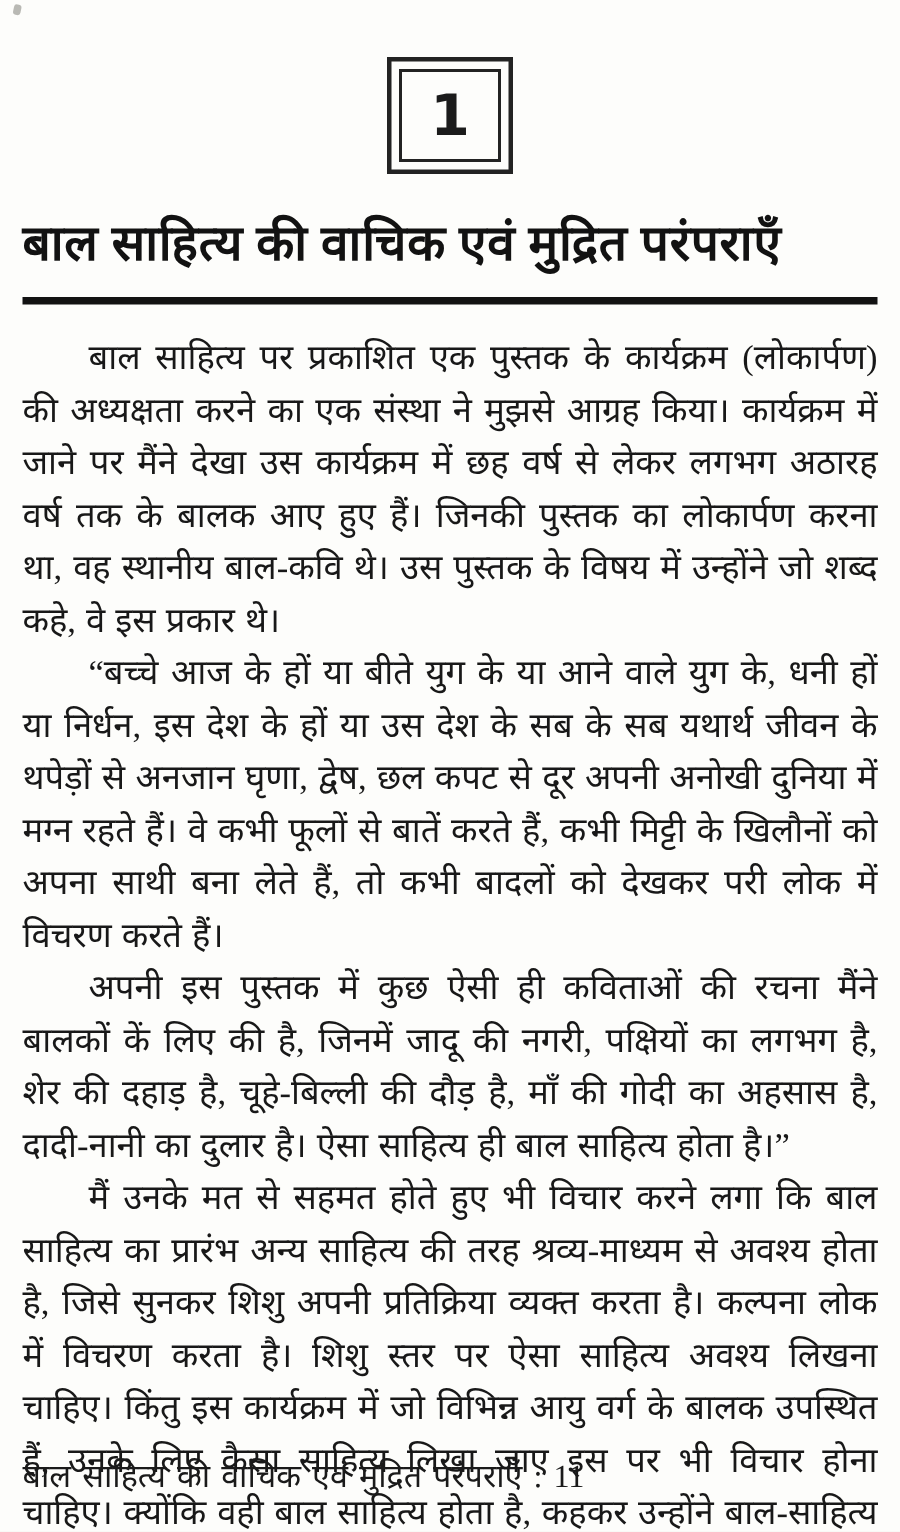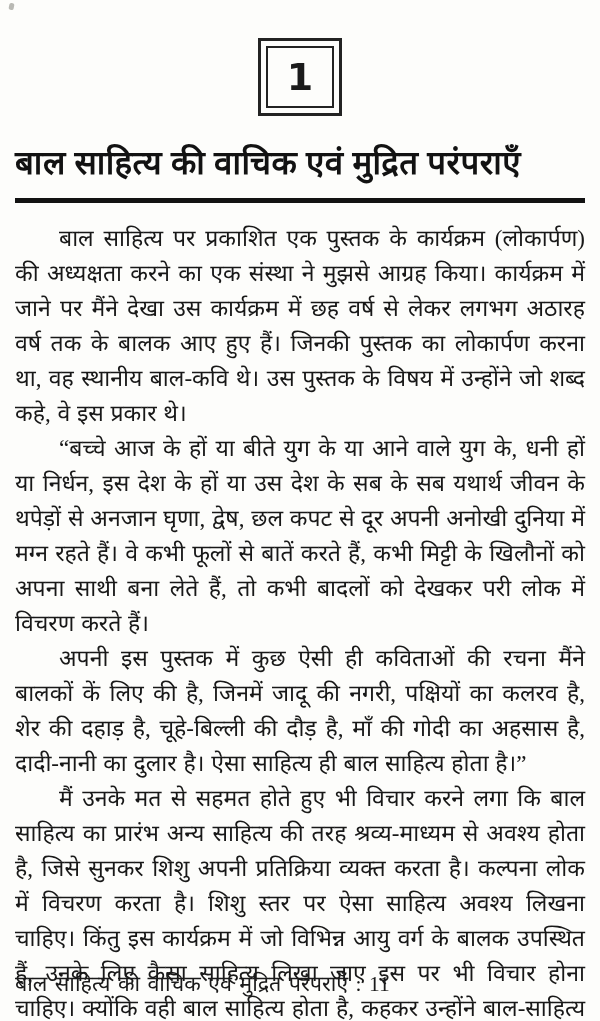--- a/index.html
+++ b/index.html
@@ -101,21 +101,21 @@
     </div>
   </div>
 
   <div class="title-block">
     <h1 class="page-title">बाल साहित्य की वाचिक एवं मुद्रित परंपराएँ</h1>
   </div>
 
   <div class="body-text">
     <p>बाल साहित्य पर प्रकाशित एक पुस्तक के कार्यक्रम (लोकार्पण) की अध्यक्षता करने का एक संस्था ने मुझसे आग्रह किया। कार्यक्रम में जाने पर मैंने देखा उस कार्यक्रम में छह वर्ष से लेकर लगभग अठारह वर्ष तक के बालक आए हुए हैं। जिनकी पुस्तक का लोकार्पण करना था, वह स्थानीय बाल-कवि थे। उस पुस्तक के विषय में उन्होंने जो शब्द कहे, वे इस प्रकार थे।</p>
     <p>“बच्चे आज के हों या बीते युग के या आने वाले युग के, धनी हों या निर्धन, इस देश के हों या उस देश के सब के सब यथार्थ जीवन के थपेड़ों से अनजान घृणा, द्वेष, छल कपट से दूर अपनी अनोखी दुनिया में मग्न रहते हैं। वे कभी फूलों से बातें करते हैं, कभी मिट्टी के खिलौनों को अपना साथी बना लेते हैं, तो कभी बादलों को देखकर परी लोक में विचरण करते हैं।</p>
-    <p>अपनी इस पुस्तक में कुछ ऐसी ही कविताओं की रचना मैंने बालकों कें लिए की है, जिनमें जादू की नगरी, पक्षियों का कलरव है, शेर की दहाड़ है, चूहे-बिल्ली की दौड़ है, माँ की गोदी का अहसास है, दादी-नानी का दुलार है। ऐसा साहित्य ही बाल साहित्य होता है।”</p>
+    <p>अपनी इस पुस्तक में कुछ ऐसी ही कविताओं की रचना मैंने बालकों कें लिए की है, जिनमें जादू की नगरी, पक्षियों का लगभग है, शेर की दहाड़ है, चूहे-बिल्ली की दौड़ है, माँ की गोदी का अहसास है, दादी-नानी का दुलार है। ऐसा साहित्य ही बाल साहित्य होता है।”</p>
     <p>मैं उनके मत से सहमत होते हुए भी विचार करने लगा कि बाल साहित्य का प्रारंभ अन्य साहित्य की तरह श्रव्य-माध्यम से अवश्य होता है, जिसे सुनकर शिशु अपनी प्रतिक्रिया व्यक्त करता है। कल्पना लोक में विचरण करता है। शिशु स्तर पर ऐसा साहित्य अवश्य लिखना चाहिए। किंतु इस कार्यक्रम में जो विभिन्न आयु वर्ग के बालक उपस्थित हैं, उनके लिए कैसा साहित्य लिखा जाए इस पर भी विचार होना चाहिए। क्योंकि वही बाल साहित्य होता है, कहकर उन्होंने बाल-साहित्य को परिभाषित करने की जो चेष्टा की, वह मुझे ठीक नहीं लगी। आज भी बाल साहित्यकार शिशु-लोरियों, जागरण-गीत, शिशुगीत, शिशु-पहेलियों से आगे क्यों नहीं जा रहा है।</p>
   </div>
 
   <div class="footer">
     <span>बाल साहित्य की वाचिक एवं मुद्रित परंपराएँ</span><span> : </span><span>11</span>
   </div>
 
 </div>
 
 </body></html>

